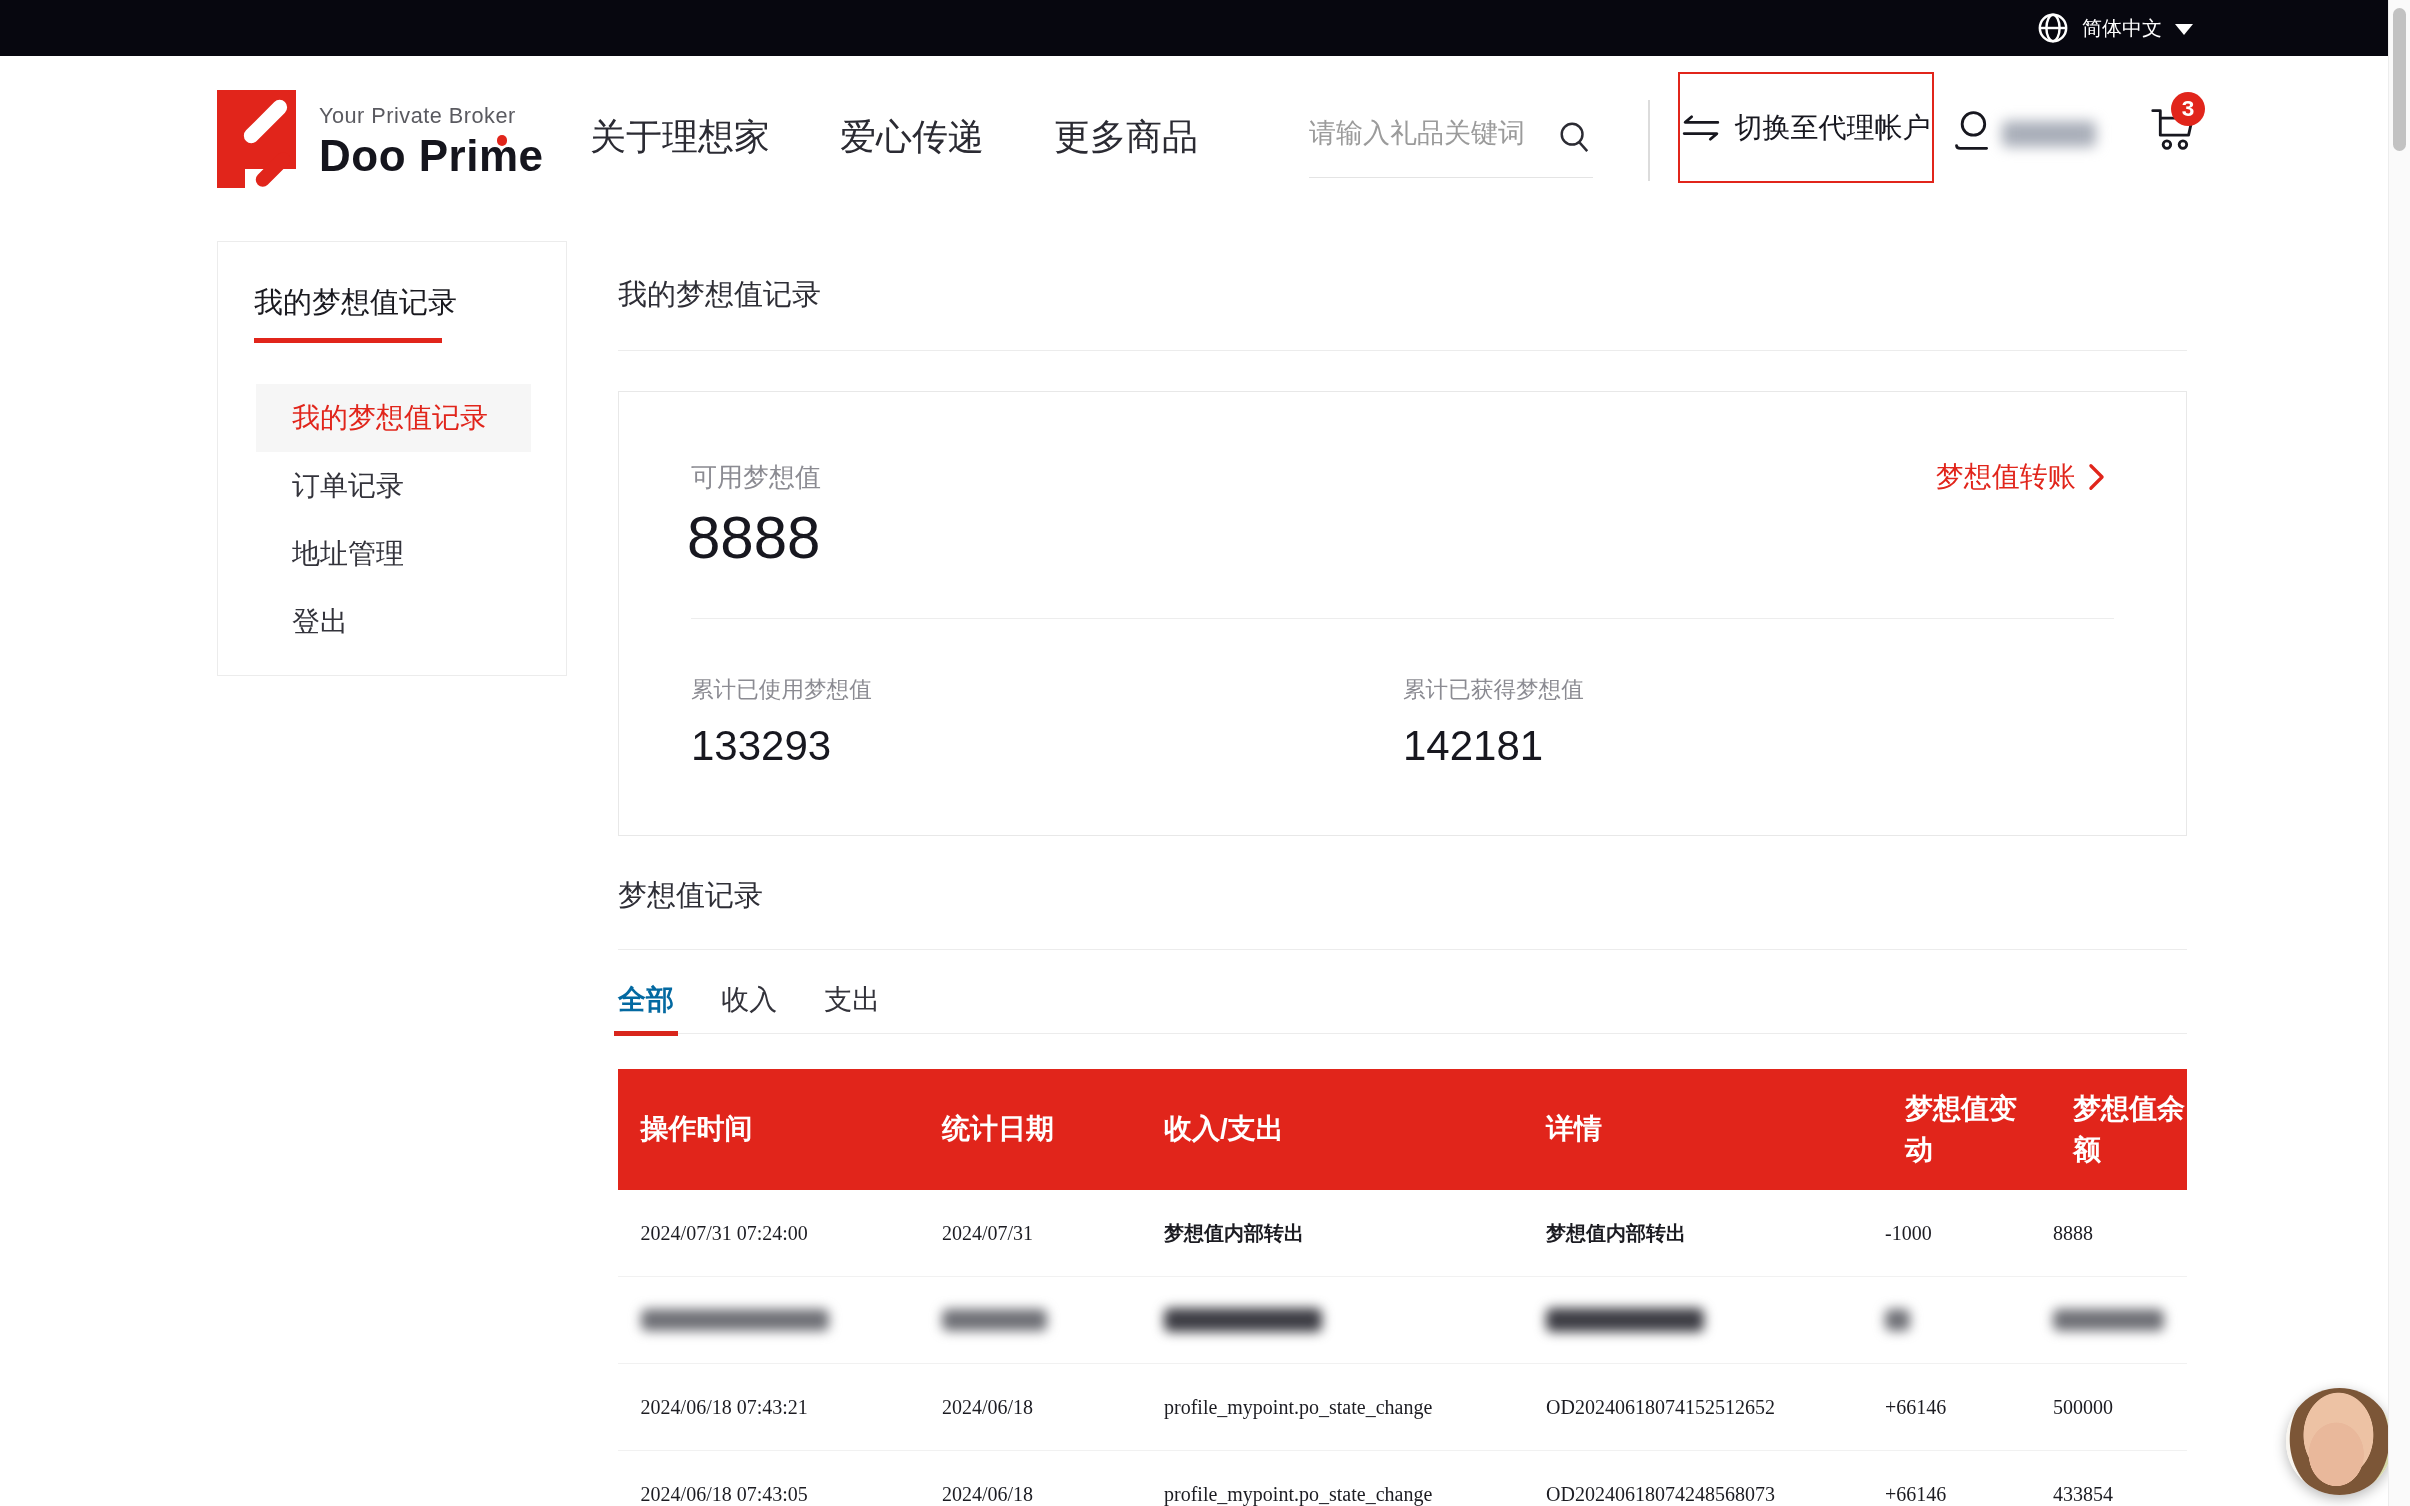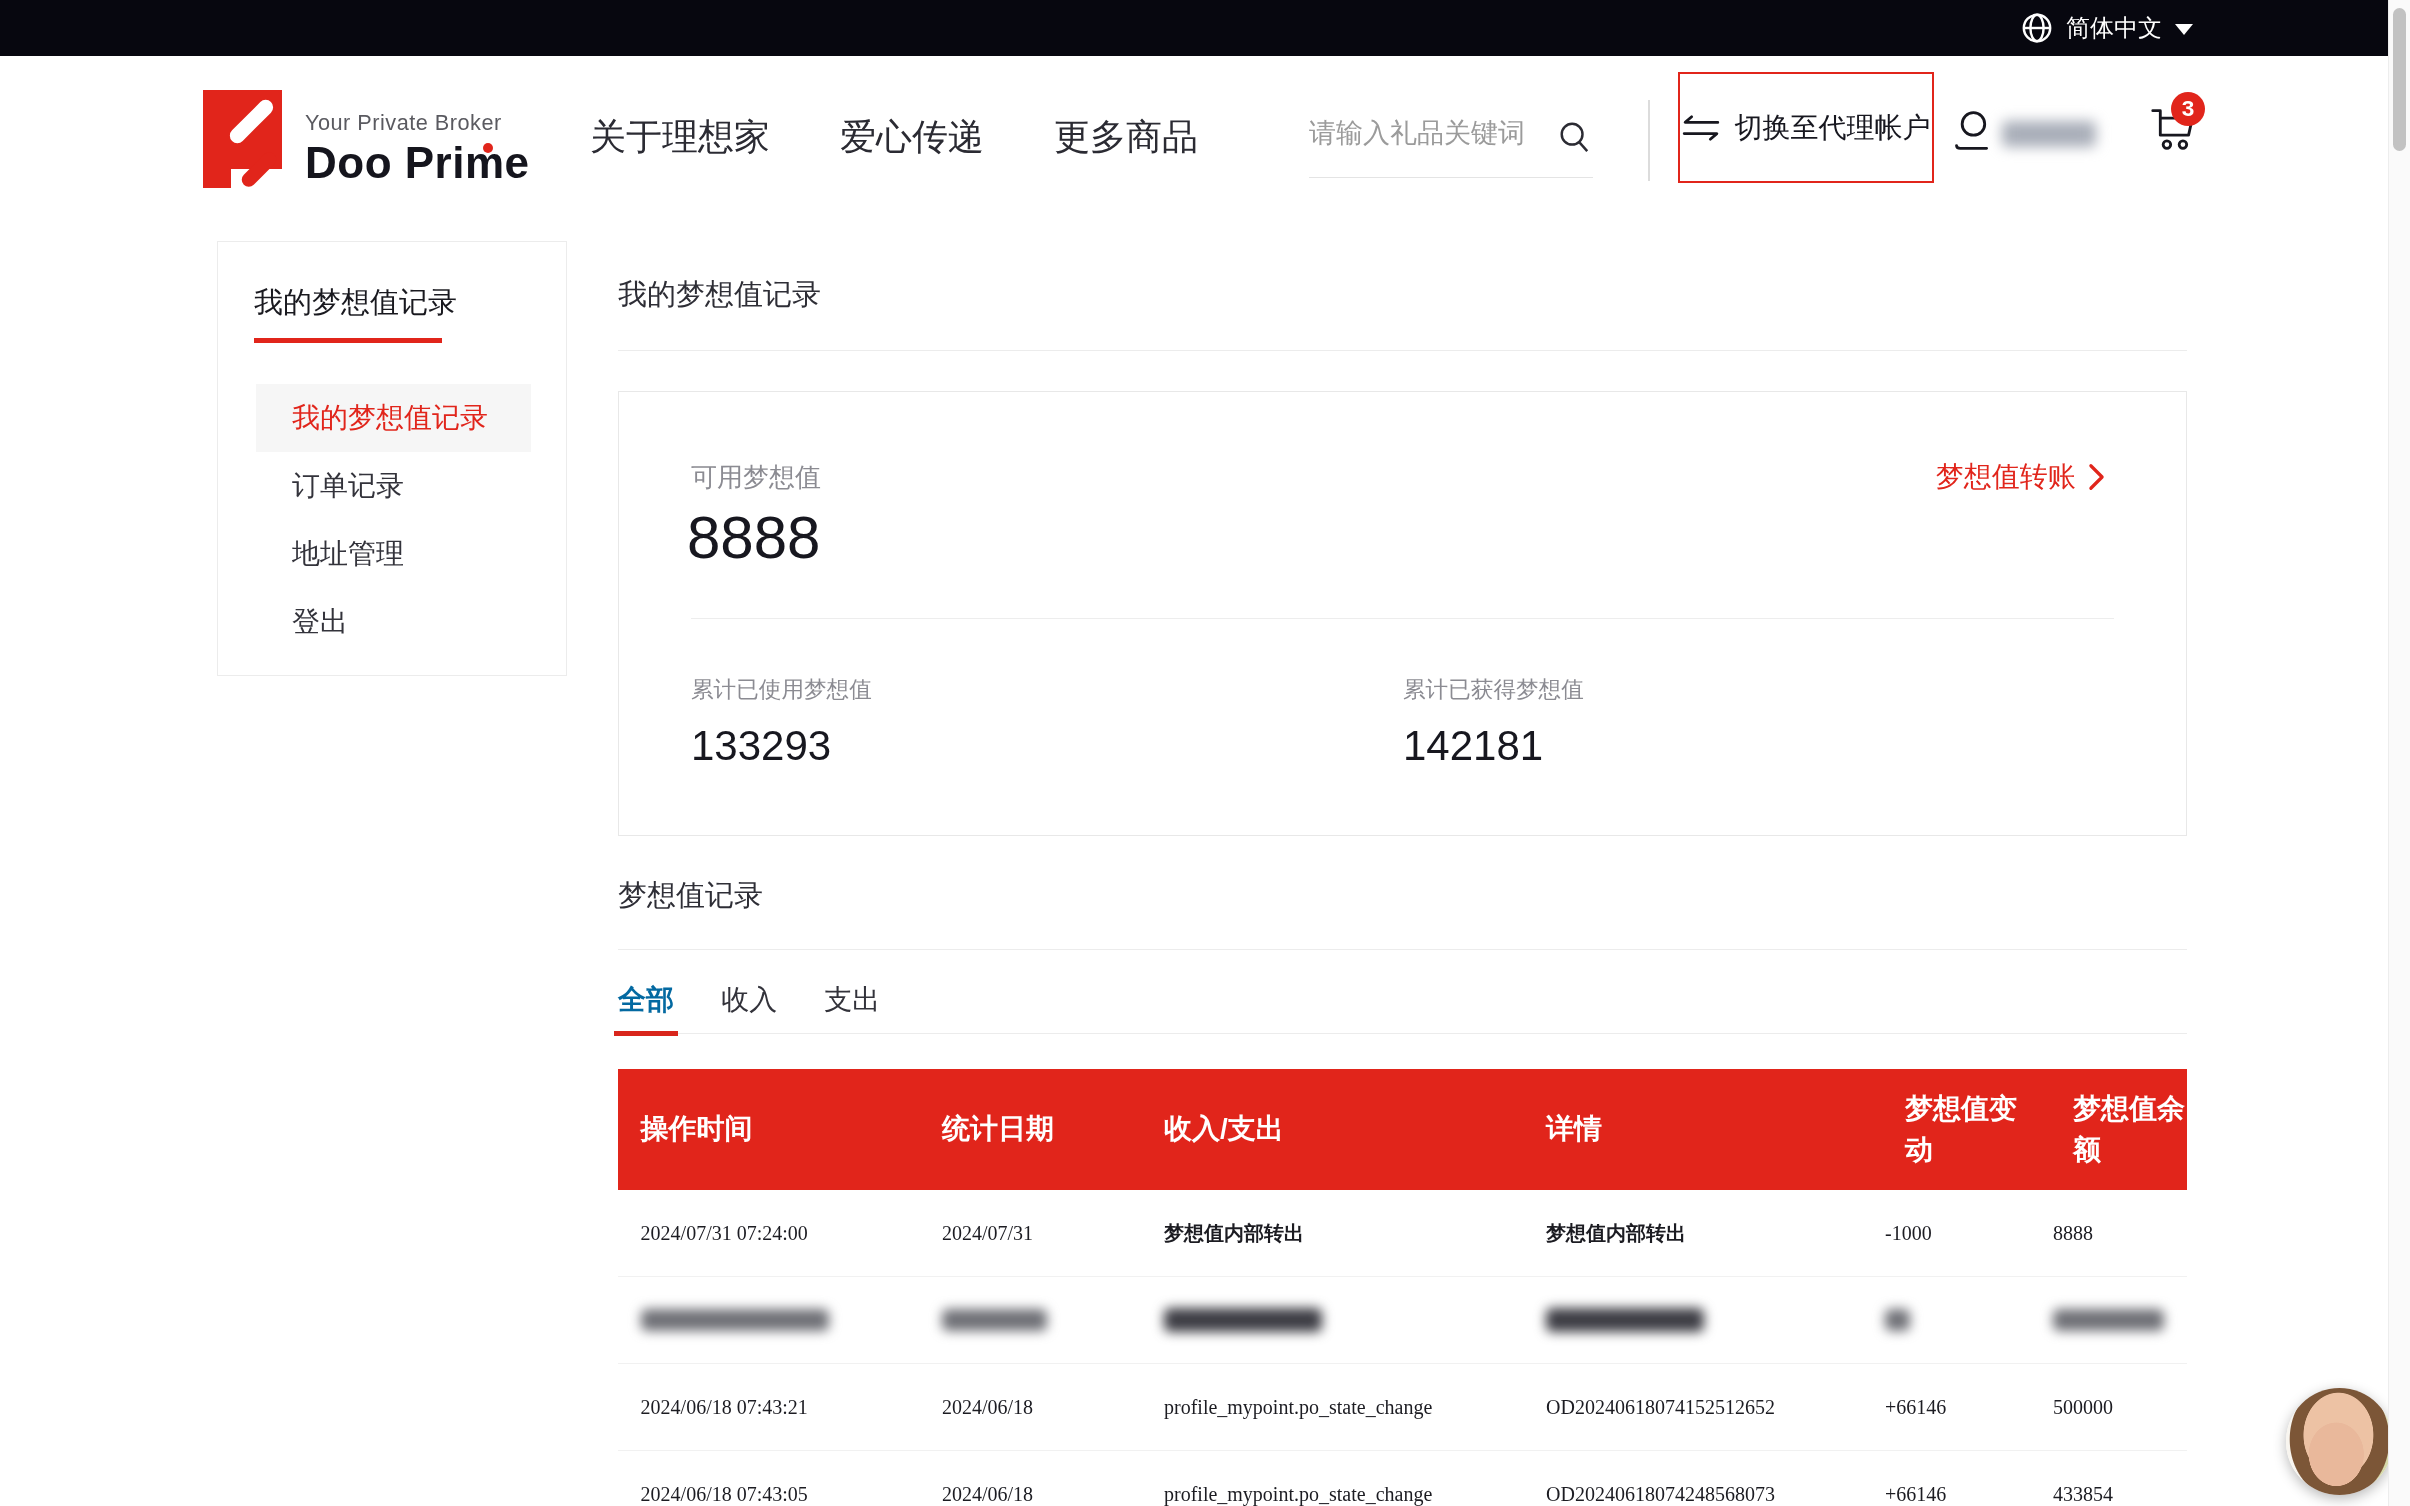--- a/index.html
+++ b/index.html
@@ -3,30 +3,30 @@
 <meta charset="utf-8">
 <style>
   * { margin:0; padding:0; box-sizing:border-box; }
   html,body { width:2411px; height:1507px; overflow:hidden; background:#fff;
     font-family:"Liberation Sans", sans-serif; }
   .page { position:relative; width:2411px; height:1507px; background:#fff; }
 
   
   .topbar { position:absolute; left:0; top:0; width:2411px; height:56px; background:#07070f; }
   .lang { position:absolute; right:218px; top:0; height:56px; display:flex; align-items:center; gap:13px;
-    color:#fff; font-size:24px; cursor:pointer; }
+    color:#fff; font-size:20px; cursor:pointer; }
   .caret { width:0; height:0; border-left:9.4px solid transparent; border-right:9.4px solid transparent;
     border-top:11.3px solid #fff; margin-top:3.8px; }
 
   
   .sb-track { position:absolute; right:0; top:0; width:22.6px; height:1507px; background:#fafafa; border-left:0.9px solid #ededed; }
   .sb-thumb { position:absolute; right:4.7px; top:7.5px; width:13px; height:143px; border-radius:6.6px; background:#c2c2c2; }
 
   
-  .logo { position:absolute; left:203px; top:90px; display:flex; align-items:flex-end; cursor:pointer; }
+  .logo { position:absolute; left:217px; top:90px; display:flex; align-items:center; cursor:pointer; }
   .logomark { position:relative; width:83px; height:98px; }
   .logomark .sq { position:absolute; left:0; top:0; width:79px; height:79px; background:#e1251b; }
   .logomark .col { position:absolute; left:0; top:0; width:28px; height:98px; background:#e1251b; }
   .logomark .ws { position:absolute; left:41px; top:3.8px; width:15px; height:55px; background:#fff; border-radius:8.5px; transform:rotate(45deg); }
   .logomark .rs { position:absolute; left:49px; top:58px; width:14px; height:43px; background:#e1251b; border-radius:7.5px; transform:rotate(45deg); }
   .logotext { margin-left:19px; padding-top:5.6px; position:relative; }
   .tagline { font-size:21.7px; color:#5a5a60; letter-spacing:0.5px; }
   .brand { font-size:44px; font-weight:800; color:#15151d; letter-spacing:0.5px; margin-top:1.9px; }
   .brand-dot { position:absolute; left:178px; top:38px; width:10.4px; height:10.4px; border-radius:50%; background:#e1251b; }
 

